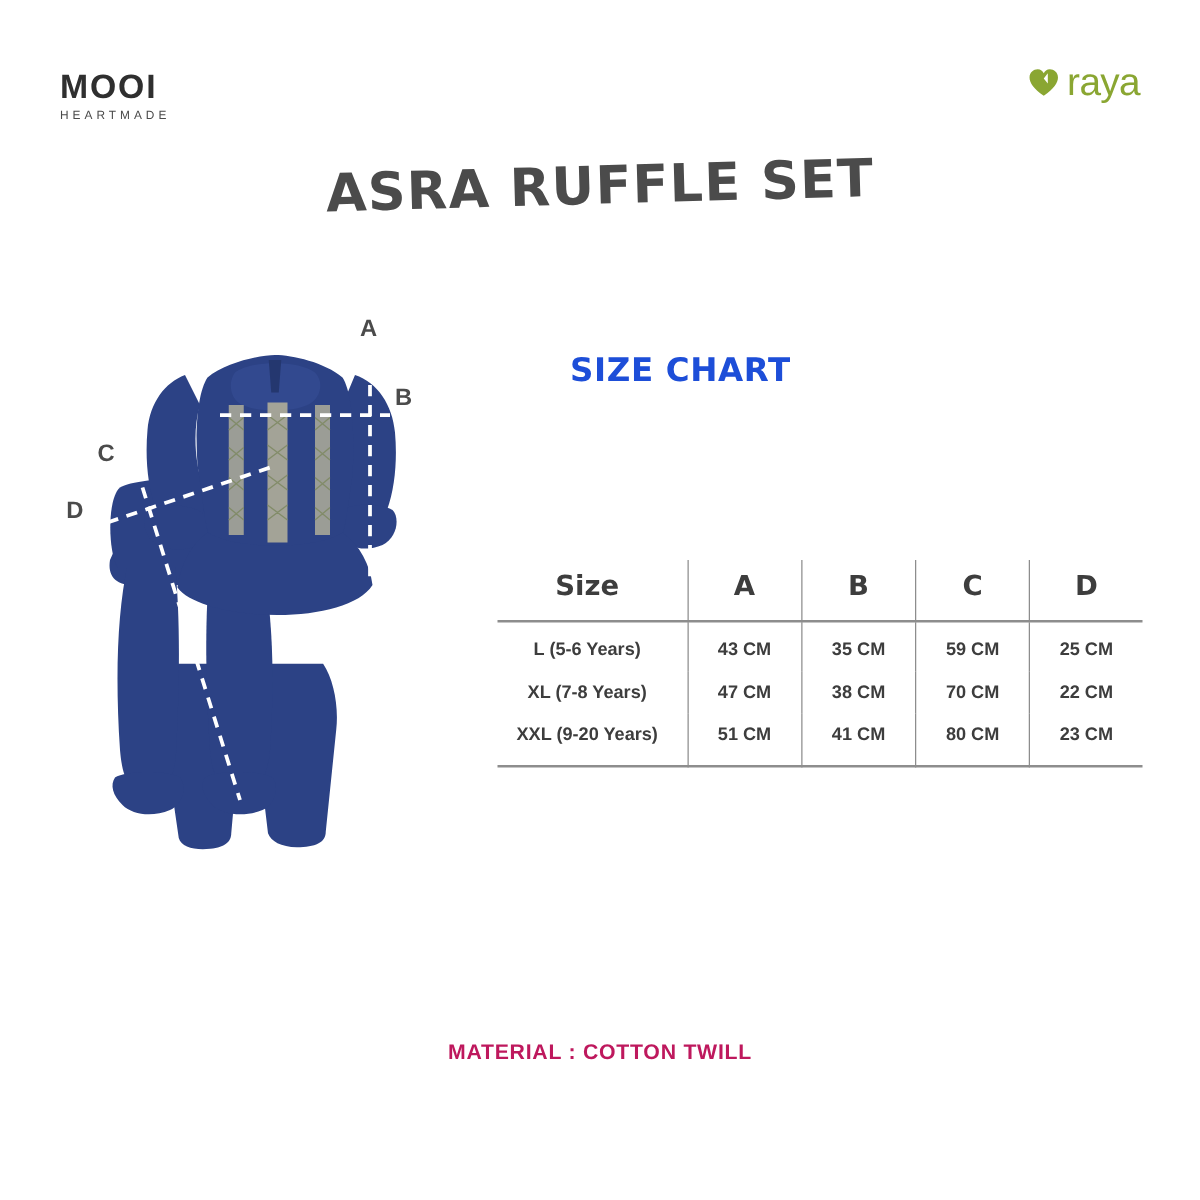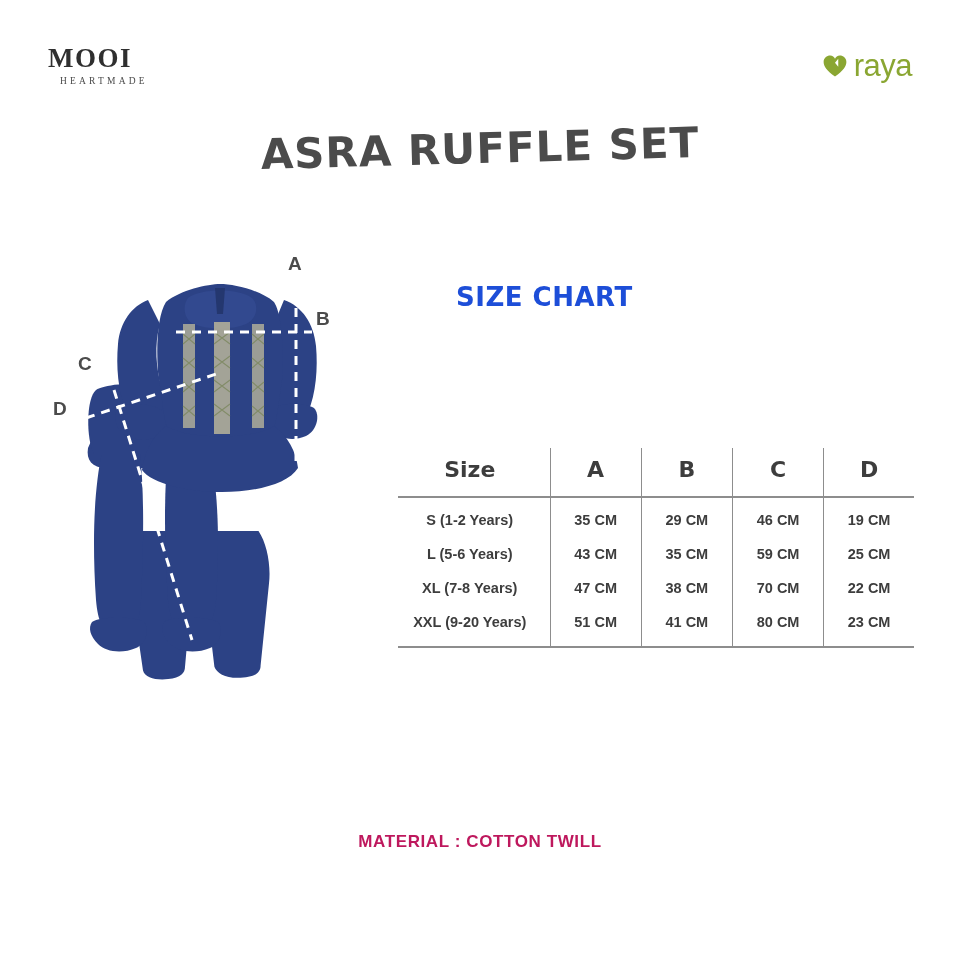--- a/index.html
+++ b/index.html
@@ -17,36 +17,35 @@
     padding: 40px 48px;
   }
 
   
   .header {
     position: absolute;
     top: 44px; left: 48px; right: 48px;
     height: 56px;
   }
   .brand-left {
-    position: absolute; left: 0; top: 1px; font-family: Liberation Serif, serif;
+    position: absolute; left: 0; top: 12px;
   }
   .brand-left .brand-name {
     font-size: 27px;
     font-weight: bold;
     letter-spacing: 1.5px;
     color: #2f2f2f;
     line-height: 1;
   }
   .brand-left .brand-sub {
     font-size: 9.5px;
     letter-spacing: 3.2px;
     color: #4a4a4a;
     margin-top: 4px;
     text-align: center;
-    margin-left: 12px;
   }
   .brand-right {
     position: absolute; right: 0; top: 6px;
     display: flex; align-items: center; gap: 6px;
   }
   .raya-heart { width: 26px; height: 26px; display:block; }
   .raya-text {
     font-size: 31px;
     color: #8aa632;
     line-height: 1;
@@ -261,27 +260,20 @@
       <tr>
         <th>Size</th>
         <th>A</th>
         <th>B</th>
         <th>C</th>
         <th>D</th>
       </tr>
     </thead>
     <tbody>
       <tr>
-        <td>S (1-2 Years)</td>
-        <td>35 CM</td>
-        <td>29 CM</td>
-        <td>46 CM</td>
-        <td>19 CM</td>
-      </tr>
-      <tr>
         <td>L (5-6 Years)</td>
         <td>43 CM</td>
         <td>35 CM</td>
         <td>59 CM</td>
         <td>25 CM</td>
       </tr>
       <tr>
         <td>XL (7-8 Years)</td>
         <td>47 CM</td>
         <td>38 CM</td>

